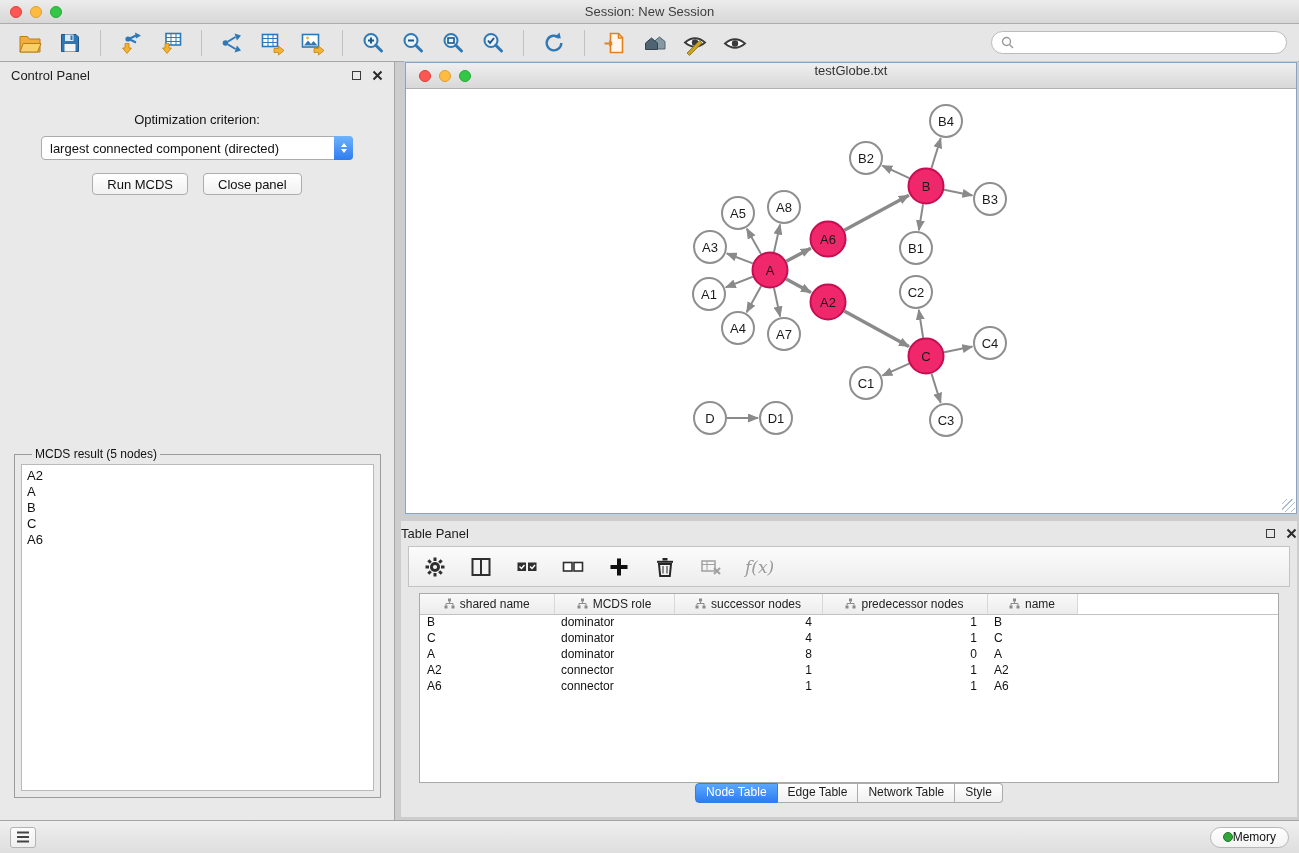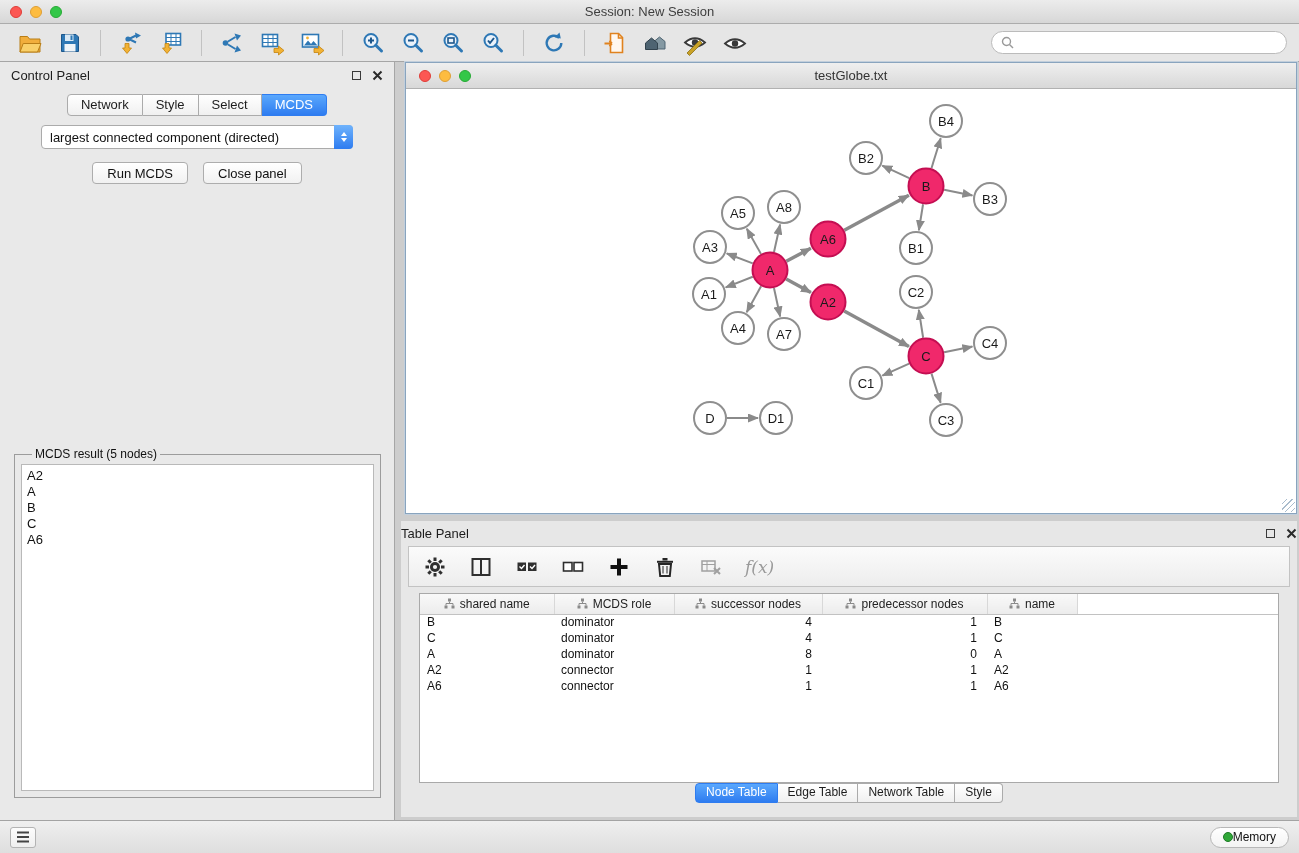--- a/index.html
+++ b/index.html
@@ -34,21 +34,21 @@
 .dd-stepper .up{width:0;height:0;border-left:3.5px solid transparent;border-right:3.5px solid transparent;border-bottom:4.5px solid #fff}
 .dd-stepper .dn{width:0;height:0;border-left:3.5px solid transparent;border-right:3.5px solid transparent;border-top:4.5px solid #fff}
 .btn-row{display:flex;justify-content:center;gap:15px;margin-top:13px}
 .mac-btn{background:linear-gradient(#FFFFFF,#F1F1F1);border:1px solid #ADADAD;border-radius:4px;font-size:13px;font-family:Liberation Sans, sans-serif;padding:2px 14px;height:22px;color:#111}
 .groupbox{position:absolute;left:14px;right:13px;top:392px;bottom:22px;border:1px solid #9C9C9C}
 .groupbox-label{position:absolute;top:-8px;left:17px;background:#E9E9E9;padding:0 3px;font-size:12px;color:#111}
 .result-list{position:absolute;left:6px;right:6px;top:9px;bottom:6px;background:#fff;border:1px solid #B9B9B9;font-size:13px;padding:3px 5px;overflow:auto}
 .result-item{line-height:16px;color:#111}
 .workspace{flex:1;position:relative;background:#CDCDCD;min-width:0}
 .net-window{position:absolute;left:10px;top:0;width:892px;height:452px;background:#fff;border:1px solid #89A4BE;box-shadow:0 0 0 1px #C2CFDC;display:flex;flex-direction:column}
-.net-titlebar{height:26px;flex:0 0 26px;background:linear-gradient(#EFEFEF,#D8D8D8);border-bottom:1px solid #B1B1B1;display:flex;align-items:center;justify-content:center;position:relative;font-size:13px;color:#333}
+.net-titlebar{height:26px;flex:0 0 26px;background:linear-gradient(#EFEFEF,#D8D8D8);border-bottom:1px solid #B1B1B1;display:flex;align-items:flex-start;justify-content:center;position:relative;font-size:13px;color:#333}
 .net-titlebar .traffic{position:absolute;left:13px;top:7px}
 .net-canvas{flex:1;position:relative;background:#fff}
 .net-canvas svg{position:absolute;left:0;top:0;width:100%;height:100%}
 .resize-grip{position:absolute;right:1px;bottom:1px;width:13px;height:13px;background:repeating-linear-gradient(135deg,transparent 0 3px,#A9BCCD 3px 4px)}
 .table-panel{position:absolute;left:6px;top:459px;width:896px;height:296px;background:#E7E7E7}
 .table-panel .panel-header{height:24px;padding:0 0}
 .table-toolbar{margin:1px 7px 0;height:41px;background:linear-gradient(#FBFBFB,#EDEDED);border:1px solid #C3C3C3;display:flex;align-items:center;padding:0 14px;gap:22px}
 .tt-icon{width:24px;height:24px;display:flex;align-items:center;justify-content:center}
 .fx-label{font-family:"DejaVu Serif",serif;font-style:italic;font-size:17px;color:#9a9a9a}
 .table-wrap{margin:6px 18px 0;height:190px;background:#fff;border:1px solid #A9A9A9;overflow:hidden}
@@ -212,26 +212,21 @@
     <div class="control-panel">
       <div class="panel-header">
         <span>Control Panel</span>
         <span class="win-controls">
           <span class="float-icon"></span>
           <svg width="11" height="11" viewBox="0 0 11 11">
               <path d="M1.5 1.5 9.5 9.5 M9.5 1.5 1.5 9.5" stroke="#2a2a2a" stroke-width="2"></path>
             </svg>
         </span>
       </div>
-      <div class="seg-tabs">
-          <div class="seg-tab">Network</div>
-          <div class="seg-tab">Style</div>
-          <div class="seg-tab">Select</div>
-          <div class="seg-tab active">MCDS</div>
-        </div>
+      <div class="opt-label">Optimization criterion:</div>
       <div class="dropdown">
         <span>largest connected component (directed)</span>
         <span class="dd-stepper">
             <i class="up"></i>
             <i class="dn"></i>
           </span>
       </div>
       <div class="btn-row">
         <button class="mac-btn">Run MCDS</button>
         <button class="mac-btn">Close panel</button>

